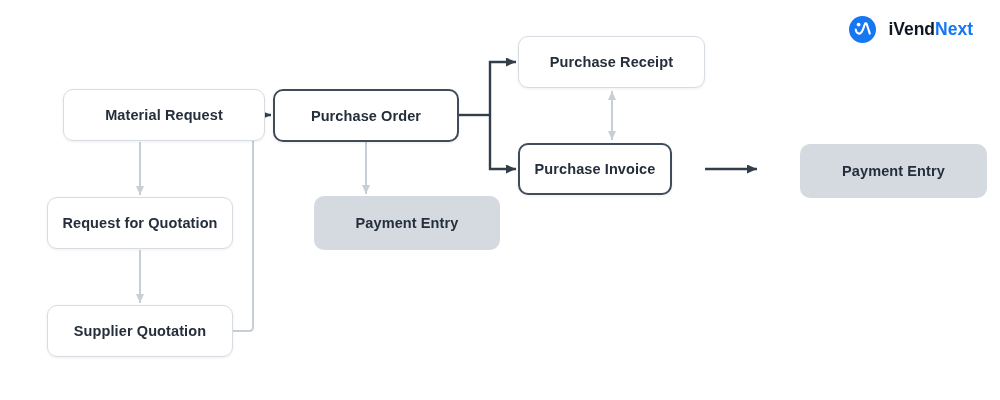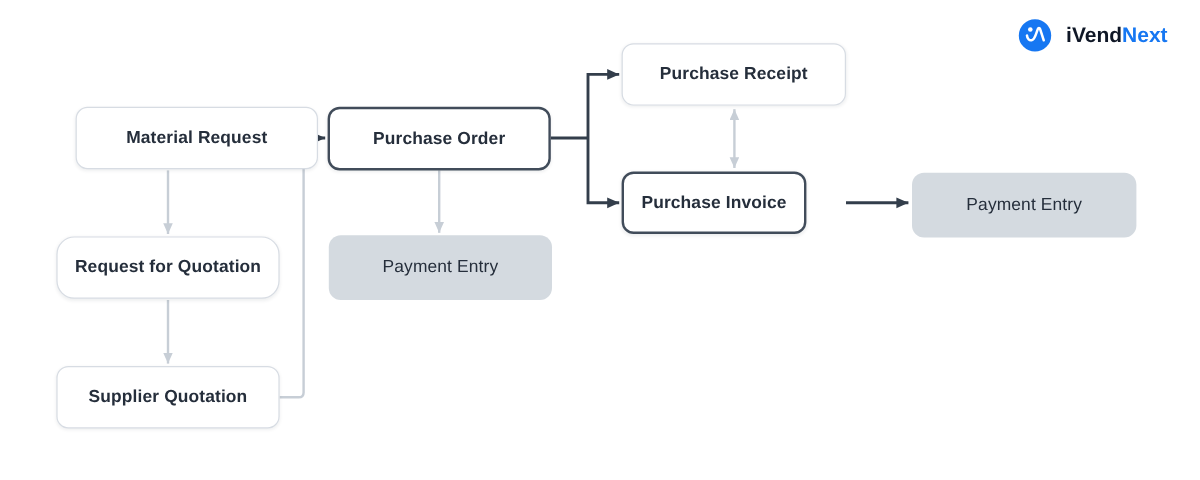--- a/index.html
+++ b/index.html
@@ -39,21 +39,22 @@
     font-weight:600;
     box-shadow:0 1px 3px rgba(16,24,40,.07);
   }
   .node.strong{
     background:#fff;border:2px solid var(--border-dark);
     font-weight:700;
     box-shadow:0 1px 3px rgba(16,24,40,.08);
   }
   .node.gray{
     background:var(--fill-gray);border:none;
-    font-weight:400;
+    font-weight:700;
+    margin-left:40px;
   }
   .node .two-line{line-height:19px;}
 
   .logo{
     position:absolute;right:27px;top:16px;
     display:flex;align-items:center;gap:12px;text-align:center;
   }
   .logo-badge{width:27px;height:27px;border-radius:50%;background:var(--brand-blue);
     display:flex;align-items:center;justify-content:center;}
   .logo-text{font-size:17.5px;font-weight:700;line-height:27px;}
@@ -91,21 +92,21 @@
 
     <path class="edge-dark" d="M490,115 L490,62 L516,62" marker-end="url(#arrDark)"></path>
 
     <path class="edge-dark" d="M490,115 L490,169 L516,169" marker-end="url(#arrDark)"></path>
 
     <path class="edge-dark" d="M705,169 L757,169" marker-end="url(#arrDark)"></path>
   </svg>
 
   <div class="node light" style="left:47px;top:89px;width:202px;height:52px;margin-left:16px;">Material Request</div>
 
-  <div class="node light" style="left:47px;top:197px;width:186px;height:52px;border-radius:15px;">Request for Quotation</div>
+  <div class="node light" style="left:47px;top:197px;width:186px;height:52px;">Request for Quotation</div>
 
   <div class="node light" style="left:47px;top:305px;width:186px;height:52px;">Supplier Quotation</div>
 
   <div class="node strong" style="left:273px;top:89px;width:186px;height:53px;">Purchase Order</div>
 
   <div class="node gray" style="left:274px;top:196px;width:186px;height:54px;">
     <div class="two-line">
       <div>Payment Entry</div>
     </div>
   </div>

